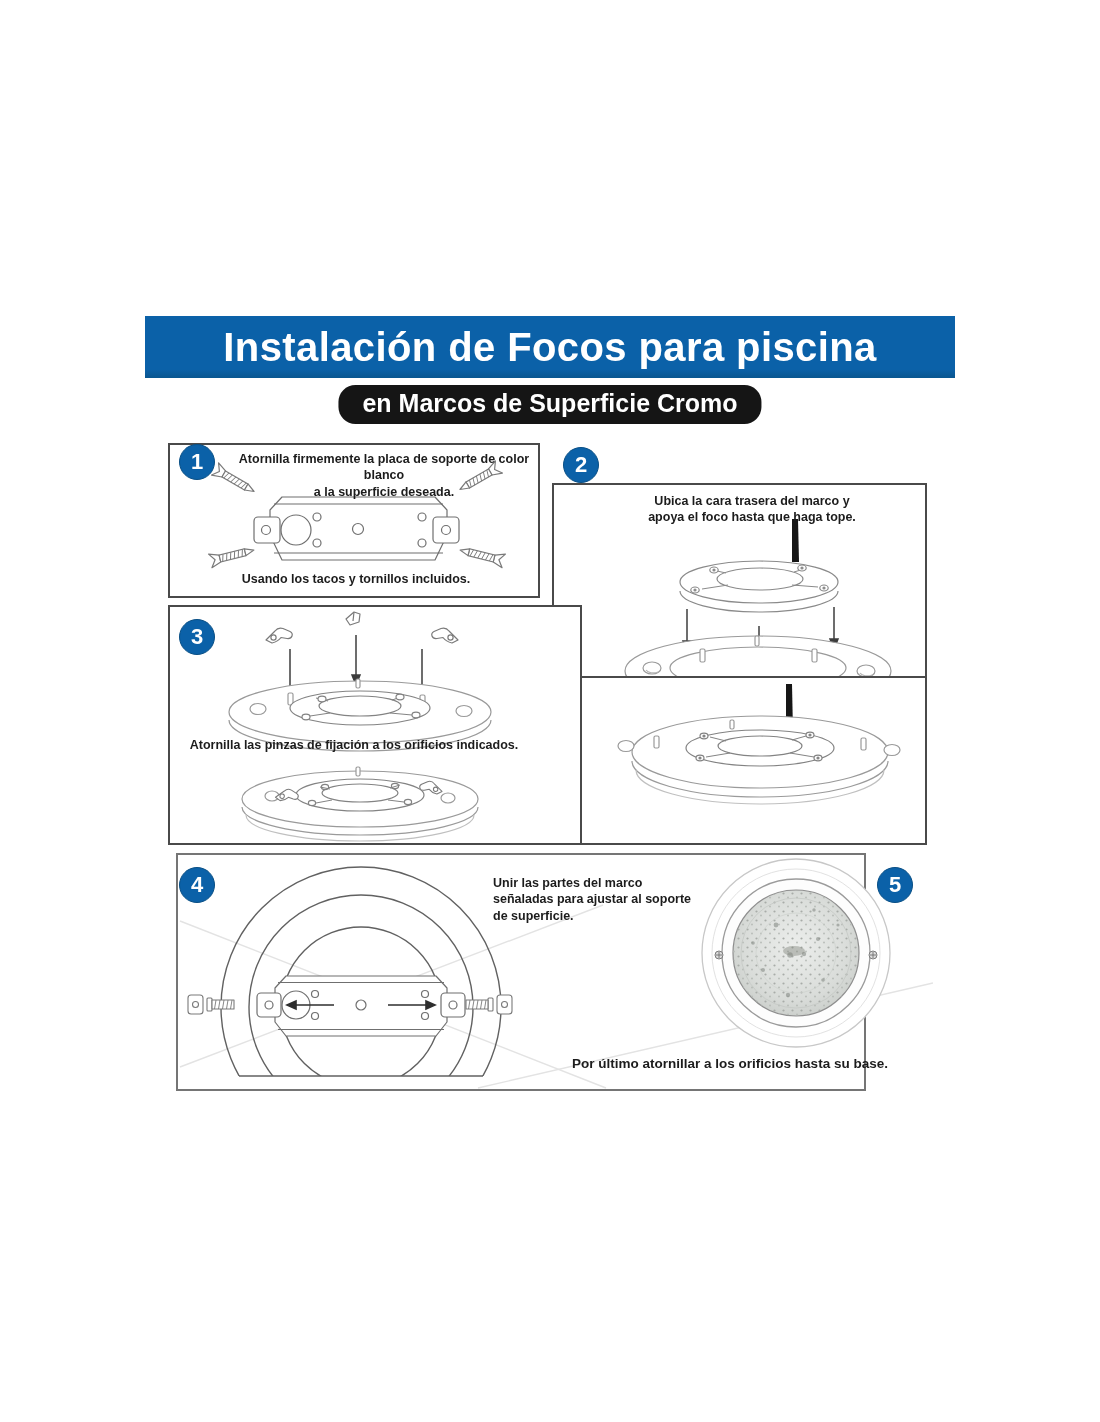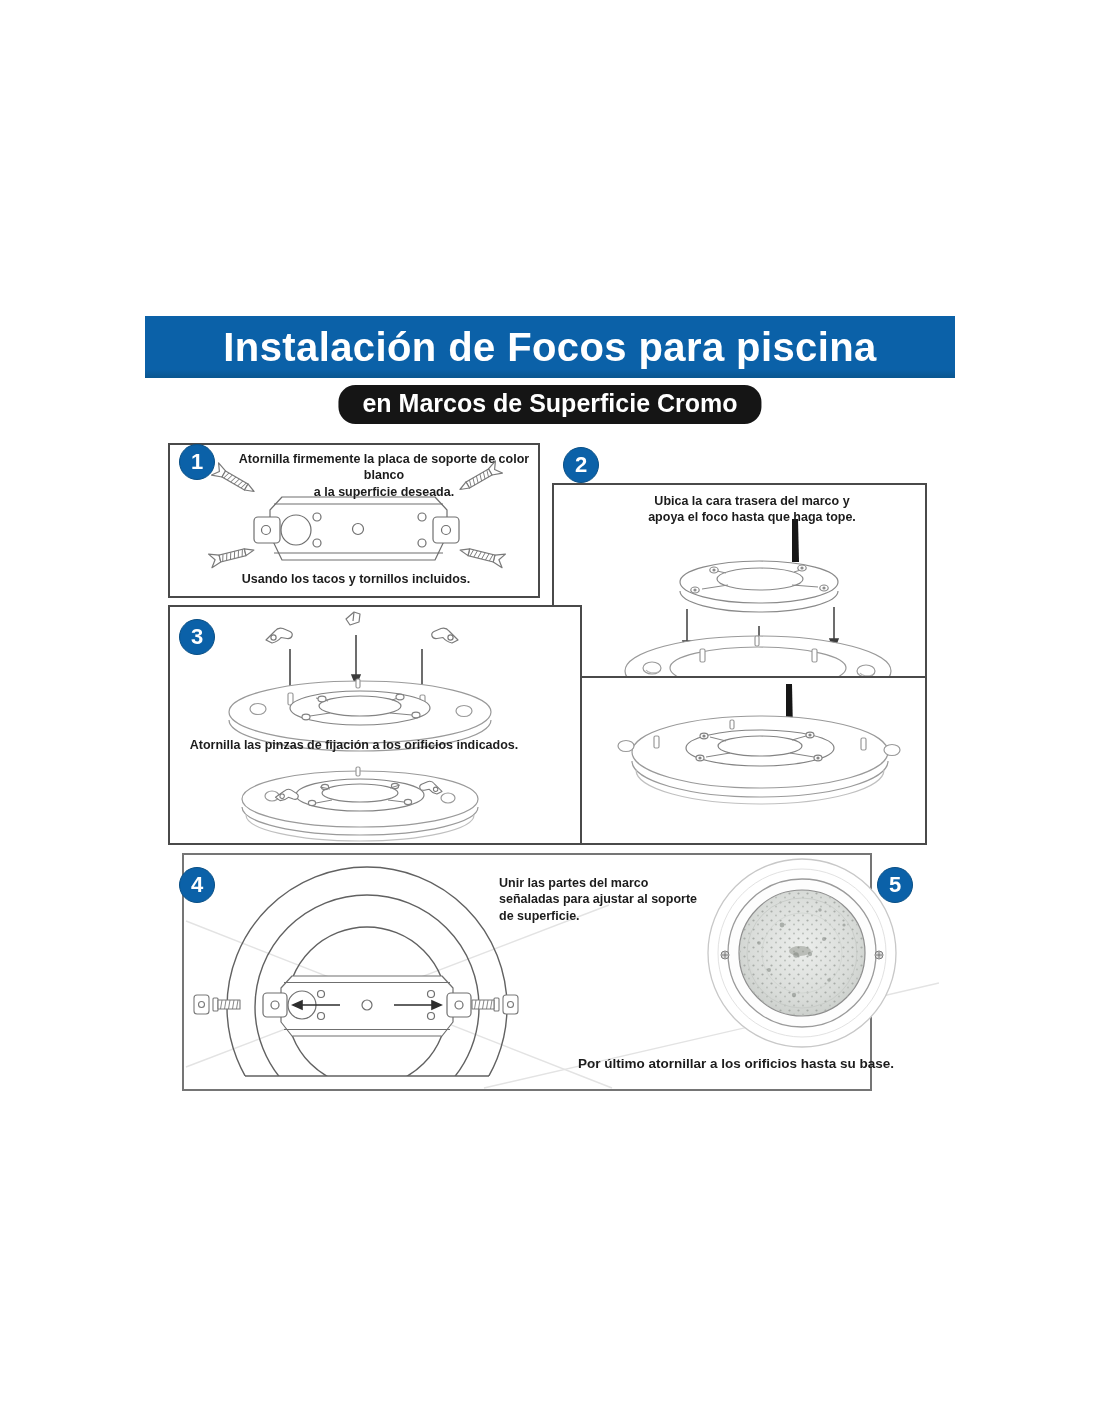--- a/index.html
+++ b/index.html
@@ -17,21 +17,21 @@
   .pill{
     position:absolute;top:385px;left:550px;transform:translateX(-50%);
     background:var(--subtitle-bg,#151515);color:#fff;font-weight:bold;font-size:25px;
     padding:4px 24px 6px;border-radius:17px;white-space:nowrap;
   }
   .panel{position:absolute;border:2px solid #4a4a4a;box-sizing:border-box;background:#fff;}
   #p1 {left:168px;top:443px;width:372px;height:155px;}
   #p2a{left:552px;top:443px;width:375px;height:227px;margin-top:40px;}
   #p2b{left:552px;top:676px;width:375px;height:169px;}
   #p3 {left:168px;top:605px;width:414px;height:240px;}
-  #p45{left:182px;top:853px;width:690px;height:238px;border-color:#757575;padding-left:45px;}
+  #p45{left:176px;top:853px;width:690px;height:238px;border-color:#757575;padding-left:45px;}
   .panel > svg{position:absolute;left:0;top:0;}
   .badge{
     position:absolute;width:36px;height:36px;border-radius:50%;
     background:var(--accent-blue,#0b61a8);color:#fff;font-weight:bold;font-size:22px;
     display:flex;align-items:center;justify-content:center;z-index:6;
     border:1px solid #094f85;box-sizing:border-box;
   }
   #b1{left:179px;top:444px;}
   #b2{left:563px;top:447px;}
   #b3{left:179px;top:619px;}

